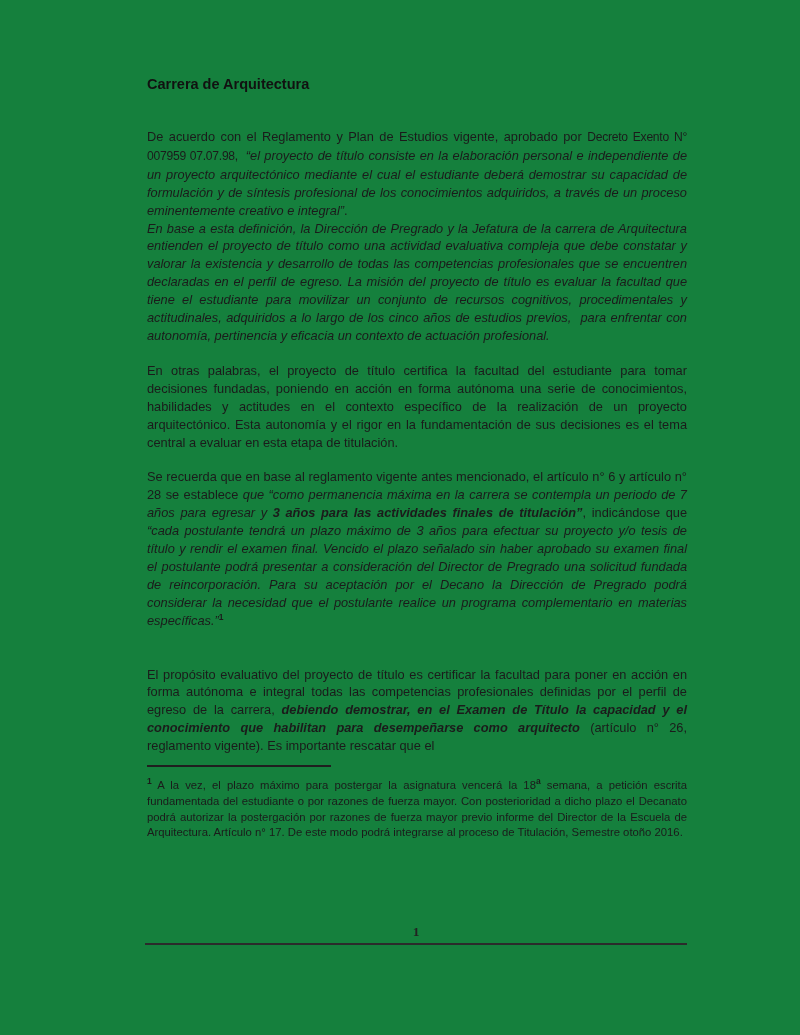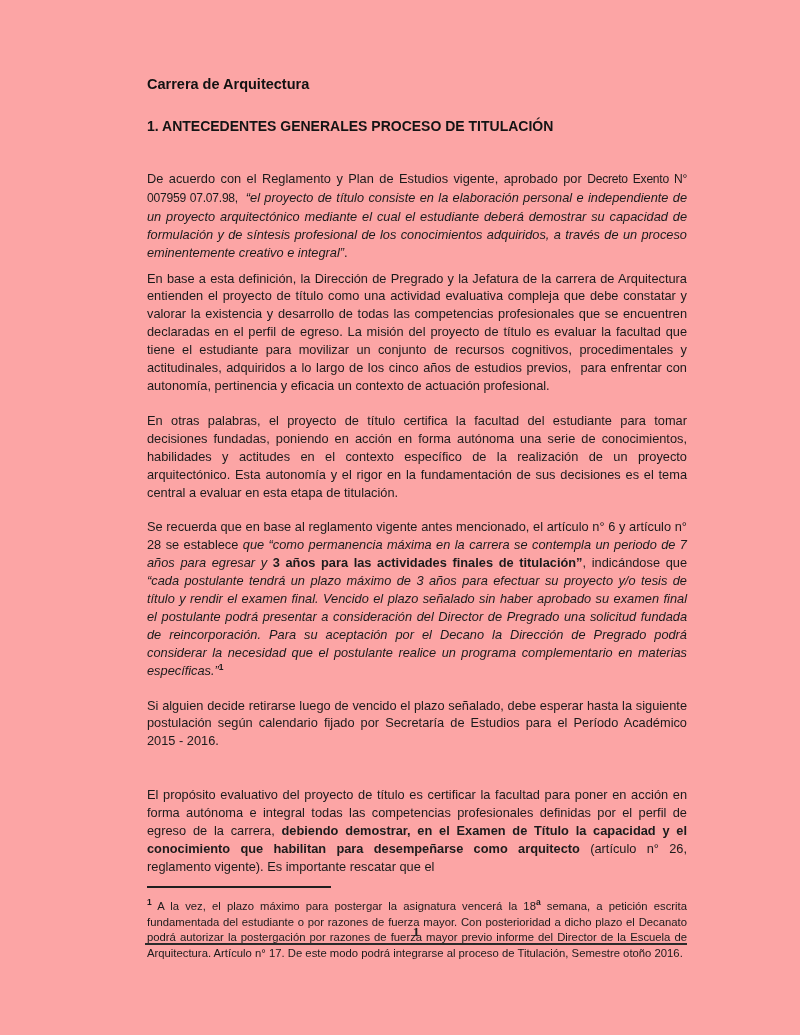--- a/index.html
+++ b/index.html
@@ -5,21 +5,21 @@
   * { box-sizing: border-box; }
   html, body { margin: 0; padding: 0; }
   body {
     width: 800px; height: 1035px;
     background: #ffffff;
     font-family: "Liberation Sans", "DejaVu Sans", sans-serif;
   }
   .page {
     position: relative;
     width: 800px; height: 1035px;
-    background: #fca5a5;
+    background: #15803d;
     overflow: hidden;
     color: #1a1a1a;
   }
   .content {
     position: absolute;
     left: 147px; top: 76px; width: 540px;
   }
   .doc-header {
     margin: 0;
     font-size: 14.5px;
@@ -48,25 +48,25 @@
     white-space: pre-wrap;
   }
   .para {
     margin: 17px 0 0 0;
     font-size: 12.8px;
     line-height: 17.9px;
     text-align: justify;
     white-space: pre-wrap;
     color: #1b1b1b;
   }
-  .para.cont { margin-top: 8px; }
+  .para.cont { margin-top: 0; font-style: italic; }
   .para.first { margin-top: 36px; }
   .b  { font-weight: normal; }
   .i  { font-style: italic; }
-  .bi { font-weight: bold; }
+  .bi { font-weight: bold; font-style: italic; }
   .decreto { font-size: 12.1px; letter-spacing: -0.25px; }
   sup.fnref {
     font-size: 8.5px;
     font-weight: bold;
     vertical-align: super;
     line-height: 0;
   }
   .footnote-sep {
     width: 184px;
     height: 0;
@@ -100,31 +100,29 @@
 </style>
 </head>
 <body>
 
 <div class="page">
   <div class="content">
 
     <p class="doc-header">Carrera de Arquitectura</p>
 
 
-    <h2 class="section-heading">1. ANTECEDENTES GENERALES PROCESO DE TITULACIÓN</h2>
 
     <p class="para first"><span>De acuerdo con el Reglamento y Plan de Estudios vigente, aprobado por </span><span class="decreto">Decreto Exento N° 007959 07.07.98,  </span><span class="i">“el proyecto de título consiste en la elaboración personal e independiente de un proyecto arquitectónico mediante el cual el estudiante deberá demostrar su capacidad de formulación y de síntesis profesional de los conocimientos adquiridos, a través de un proceso eminentemente creativo e integral”</span><span>.</span></p>
 
     <p class="para cont"><span>En base a esta definición, la Dirección de Pregrado y la Jefatura de la carrera de Arquitectura entienden el proyecto de título como una actividad evaluativa compleja que debe constatar y valorar la existencia y desarrollo de todas las competencias profesionales que se encuentren declaradas en el perfil de egreso. La misión del proyecto de título es evaluar la facultad que tiene el estudiante para movilizar un conjunto de recursos cognitivos, procedimentales y actitudinales, adquiridos a lo largo de los cinco años de estudios previos,  para enfrentar con autonomía, pertinencia y eficacia un contexto de actuación profesional.</span></p>
 
     <p class="para"><span>En otras palabras, el proyecto de título certifica la facultad del estudiante para tomar decisiones fundadas, </span><span class="b">poniendo en acción</span><span> en forma </span><span class="b">autónoma</span><span> una serie de </span><span class="b">conocimientos, habilidades y actitudes</span><span> en el contexto específico de la realización de un proyecto arquitectónico. Esta autonomía y el rigor en la fundamentación de sus decisiones es el tema central a evaluar en esta etapa de titulación.</span></p>
 
     <p class="para"><span>Se recuerda que en base al reglamento vigente antes mencionado, el artículo n° 6 y artículo n° 28 se establece </span><span class="i">que “como permanencia máxima en la carrera se contempla un periodo de 7 años para egresar y </span><span class="bi">3 años para las actividades finales de titulación”</span><span>, indicándose que </span><span class="i">“cada postulante tendrá un plazo máximo de 3 años para efectuar su proyecto y/o tesis de título y rendir el examen final. Vencido el plazo señalado sin haber aprobado su examen final el postulante podrá presentar a consideración del Director de Pregrado una solicitud fundada de reincorporación. Para su aceptación por el Decano la Dirección de Pregrado podrá considerar la necesidad que el postulante realice un programa complementario en materias específicas.”</span><sup class="fnref">1</sup></p>
 
-    <p class="para b"><span>Si alguien decide retirarse luego de vencido el plazo señalado, debe esperar hasta la siguiente postulación según calendario fijado por Secretaría de Estudios para el Período Académico 2015 - 2016.</span></p>
 
 
     <p class="para first"><span>El propósito evaluativo del proyecto de título es certificar la facultad para poner en acción en forma autónoma e integral todas las competencias profesionales definidas por el perfil de egreso de la carrera, </span><span class="bi">debiendo demostrar, en el Examen de Título la capacidad y el conocimiento que habilitan para desempeñarse como arquitecto</span><span> (artículo n° 26, reglamento vigente). Es importante rescatar que el</span></p>
 
     <div class="footnote-sep"></div>
 
     <p class="footnote"><span class="fn-marker">1</span><span> A la vez, el plazo máximo para postergar la asignatura vencerá la </span><span class="b">18</span><sup class="fnref">a</sup><span> semana, a petición escrita fundamentada del estudiante o por razones de fuerza mayor. Con posterioridad a dicho plazo el Decanato podrá autorizar la postergación por razones de fuerza mayor previo informe del Director de la Escuela de Arquitectura. Artículo n° 17. De este modo podrá integrarse al proceso de Titulación, Semestre otoño 2016.</span></p>
 
   </div>
 

